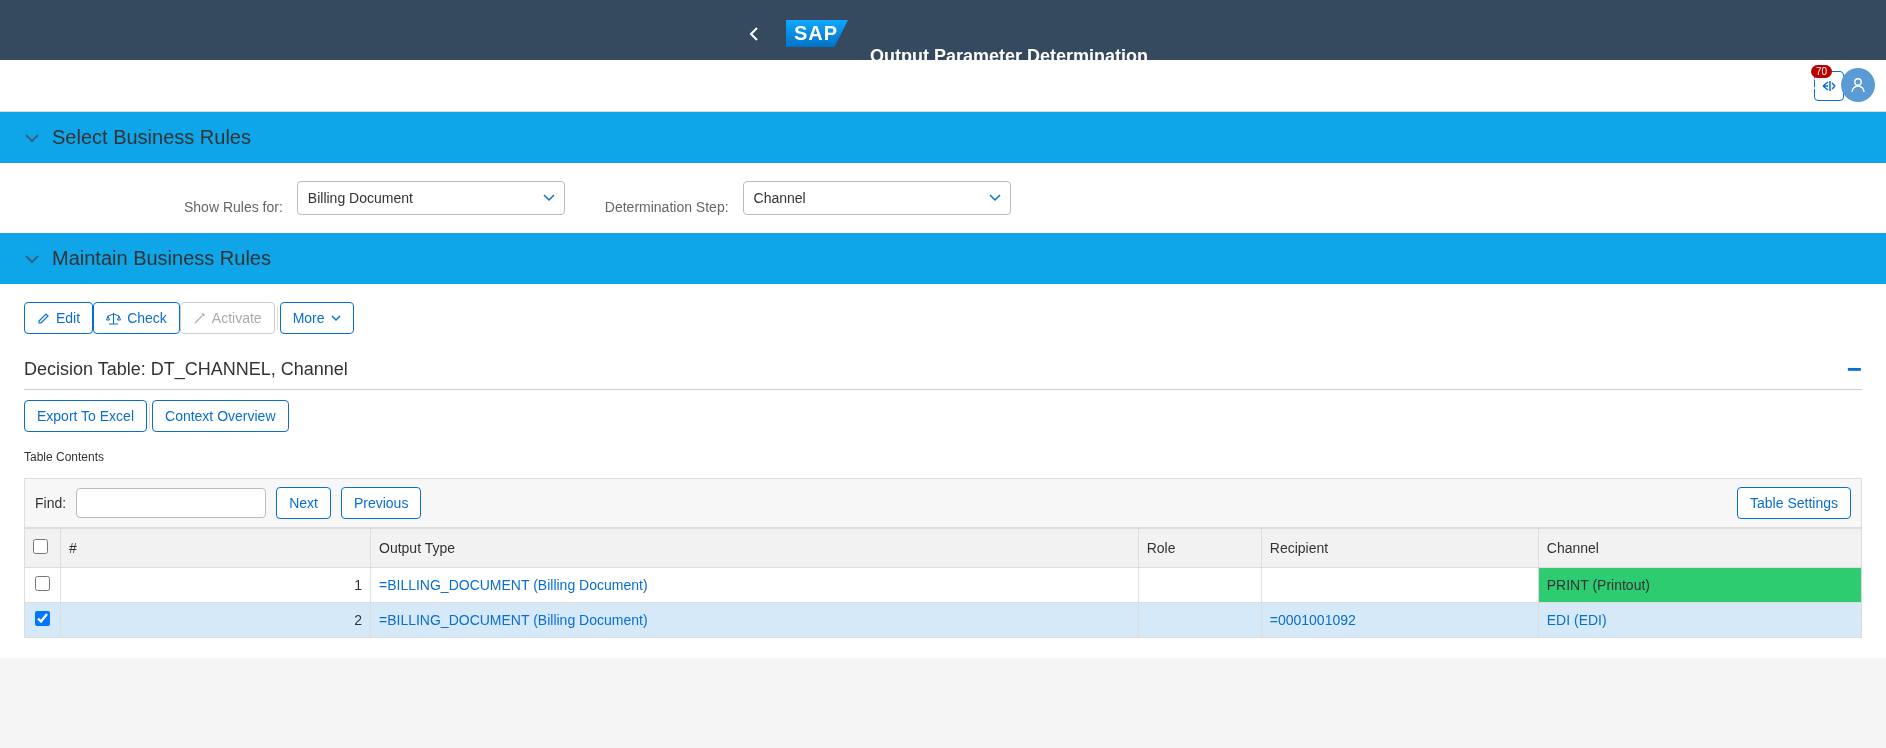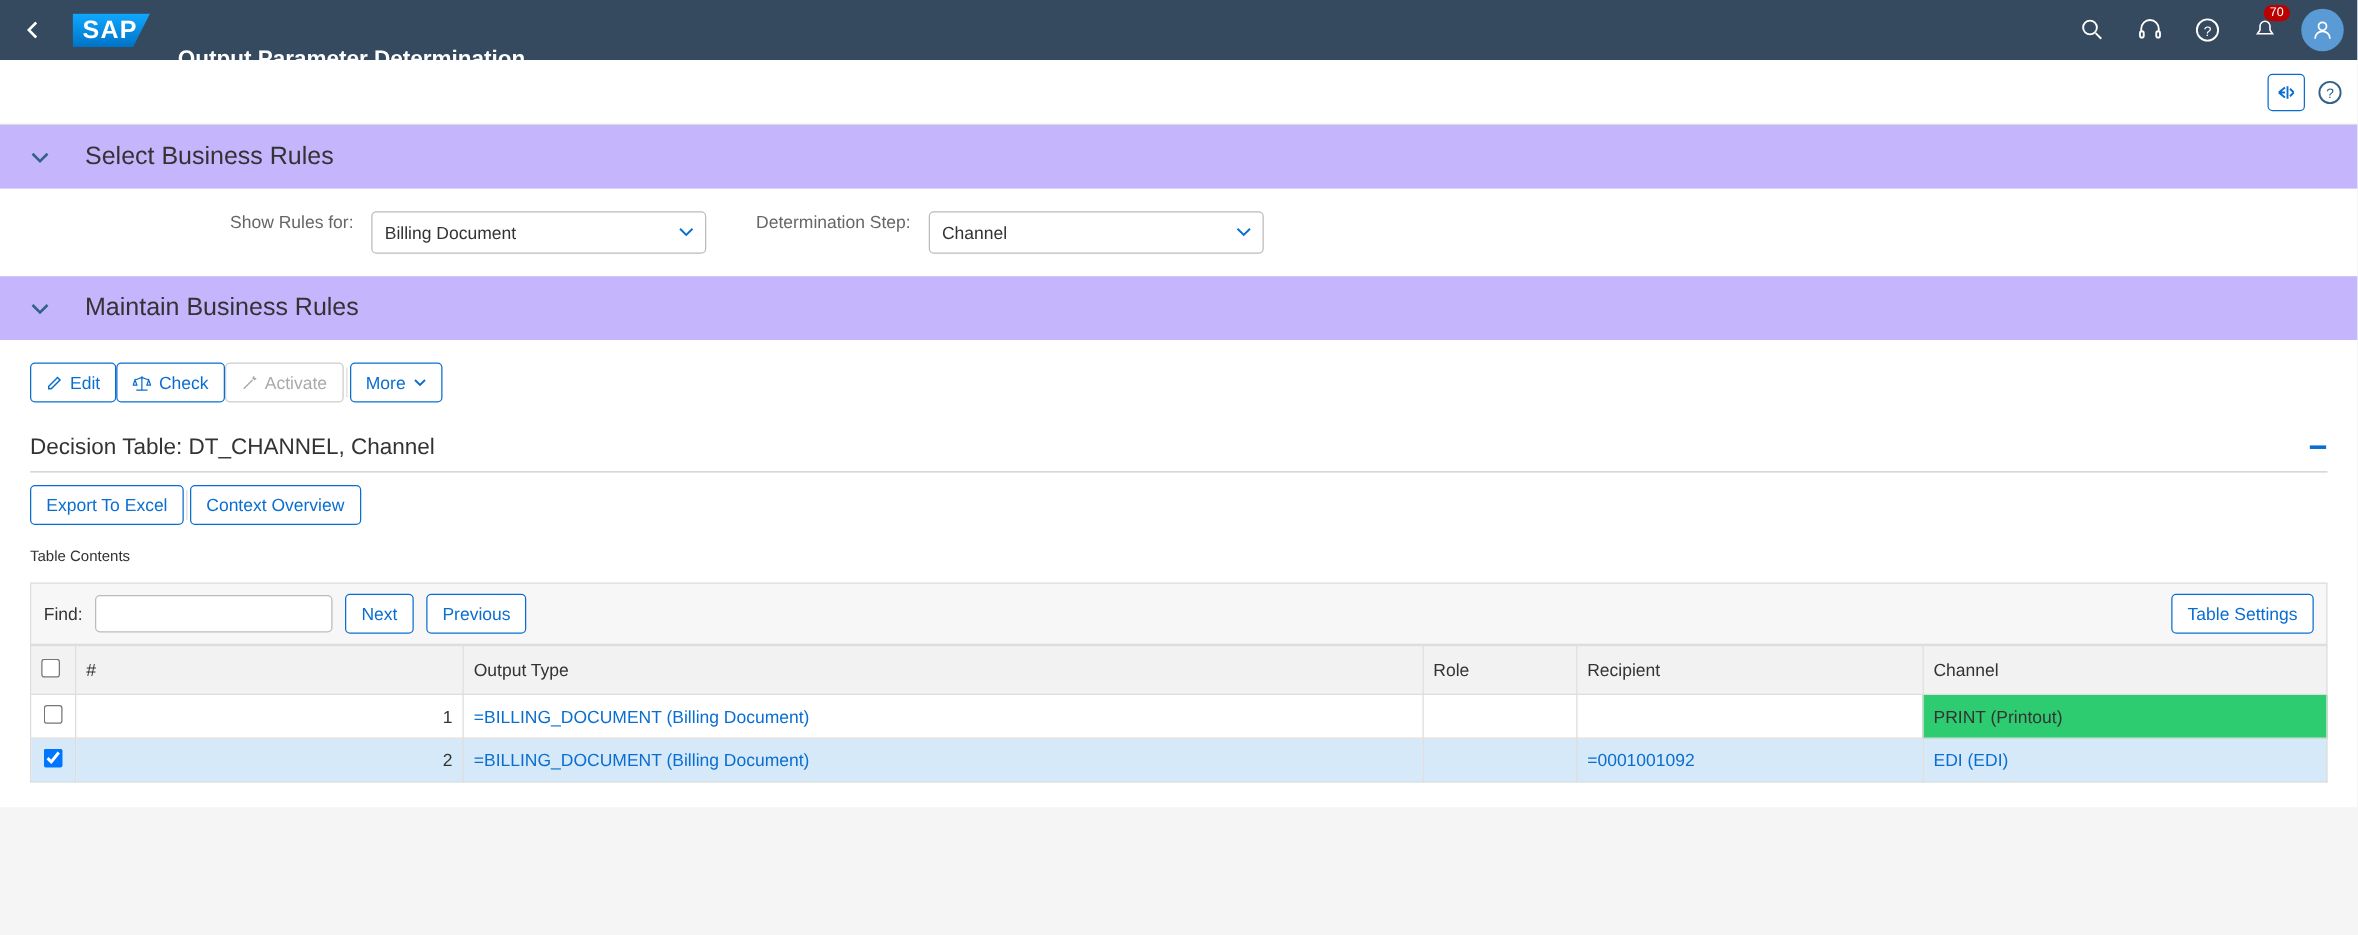--- a/index.html
+++ b/index.html
@@ -1,33 +1,33 @@
 <!DOCTYPE html>
 <html><head>
 <meta charset="utf-8">
 <style>
   * { box-sizing: border-box; margin: 0; padding: 0; font-family: Arial, Helvetica, sans-serif; }
   body { background: #f5f5f5; font-size: 14px; color: #333; }
-  .header { background: #354a5f; color: #fff; height: 48px; display: flex; align-items: center; padding: 16px 10px; }
+  .header { background: #354a5f; color: #fff; height: 60px; display: flex; align-items: center; padding: 0 10px; flex-direction: column; }
   .header-left { display: flex; align-items:center; gap:14px; }
   .back-btn { color:#fff; cursor:pointer; padding:6px 10px; }
   .sap-logo { font-weight:bold; font-size:20px; color:#fff; letter-spacing:1px; background:linear-gradient(180deg,#0fa8ff,#0072c6); padding:2px 10px 2px 8px; clip-path: polygon(0 0, 100% 0, 78% 100%, 0 100%); }
   .page-title { font-size:18px; font-weight:bold; margin-left:8px;margin-top:46px; }
   .header-right { margin-left:auto; display:flex; align-items:center; gap:10px; }
   .hdr-icon { width:36px; height:36px; display:flex; align-items:center; justify-content:center; cursor:pointer; position:relative; color:#fff; }
   .badge { position:absolute; top:-2px; right:-2px; background:#bb0000; color:#fff; border-radius:10px; font-size:10px; padding:1px 5px; }
   .avatar { width:34px; height:34px; border-radius:50%; background:#5b9bd5; display:flex; align-items:center; justify-content:center; }
   .toolbar-sub { background:#fff; height:52px; display:flex; align-items:center; justify-content:flex-end; padding:0 12px; gap:10px; border-bottom:1px solid #ddd;}
   .mini-btn { border:1px solid #0a6ed1; border-radius:4px; width:30px; height:30px; display:flex; align-items:center; justify-content:center; cursor:pointer; color:#0a6ed1; }
   .help-circle { color:#346187; font-size:18px;}
-  .section-header { display:flex; align-items:center; gap:28px; padding:14px 24px; font-size:20px; color:#333; background:#c4b5fd;}
+  .section-header { display:flex; align-items:center; gap:12px; padding:14px 24px; font-size:20px; color:#333; background:#0ea5e9;}
   .chevron { color:#346187; cursor:pointer; }
   .panel { background:#fff; padding:18px 24px; }
   .form-row { display:flex; align-items:center; gap:40px;}
-  .form-group { display:flex; align-items:flex-start; gap:14px; }
+  .form-group { display:flex; align-items:flex-end; gap:14px; }
   .form-label { color:#666; font-size:14px; }
   .select-wrap { position:relative; }
   .select-box { border:1px solid #bbb; border-radius:4px; height:34px; width:268px; padding:0 30px 0 10px; display:flex; align-items:center; background:#fff; cursor:pointer;}
   .select-caret { position:absolute; right:10px; top:50%; transform:translateY(-50%); color:#0a6ed1;}
   .btn-row { display:flex; align-items:center; }
   .btn { border:1px solid #0a6ed1; color:#0a6ed1; background:#fff; border-radius:4px; height:32px; padding:0 12px; display:inline-flex; align-items:center; gap:6px; cursor:pointer; font-size:14px;}
   .btn.disabled { color:#aaa; border-color:#ccc; cursor:default;}
   .vsep { width:1px; height:24px; background:#ddd; margin:0 2px;}
   .decision-title { font-size:18px; color:#333; margin-top:20px; display:flex; align-items:center; justify-content:space-between;text-align:center;}
   .minus { color:#0a6ed1; font-size:26px; font-weight:bold; cursor:pointer;}

